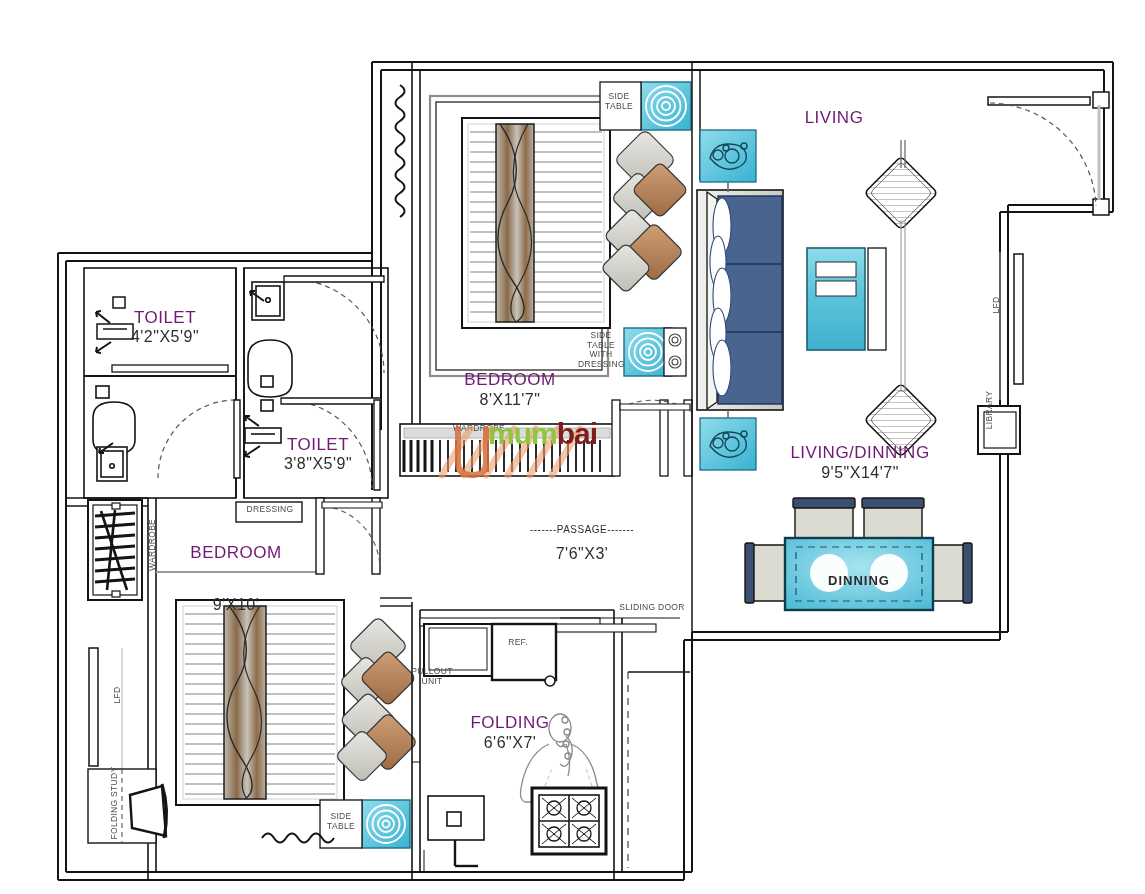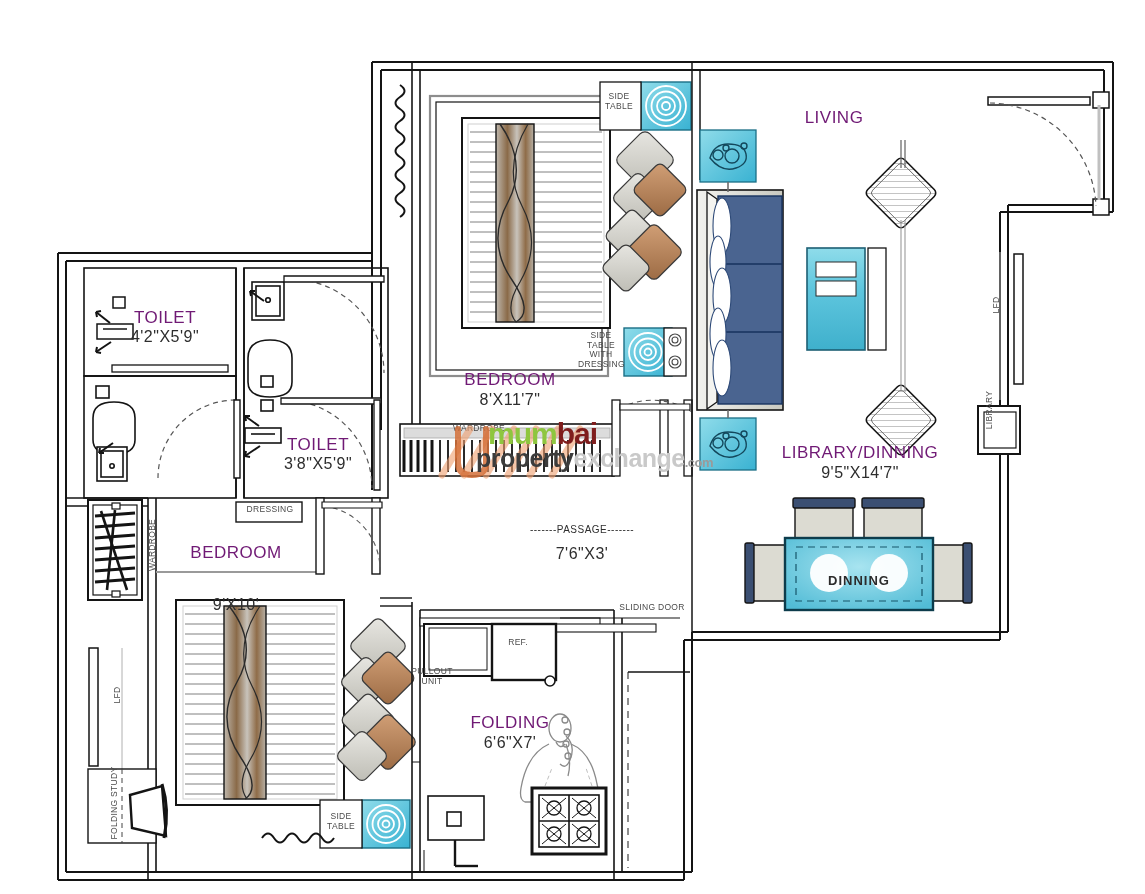--- a/index.html
+++ b/index.html
@@ -639,21 +639,21 @@
 <div class="lbl room-dim" style="left:156px;top:596px;width:160px;">9'X10'</div>
 
 <div class="lbl passage" style="left:482px;top:524px;width:200px;">-------PASSAGE-------</div>
 <div class="lbl room-dim" style="left:502px;top:545px;width:160px;">7'6"X3'</div>
 
 <div class="lbl room-name" style="left:430px;top:713px;width:160px;">FOLDING</div>
 <div class="lbl room-dim" style="left:430px;top:734px;width:160px;">6'6"X7'</div>
 
 <div class="lbl room-name" style="left:764px;top:108px;width:140px;">LIVING</div>
 
-<div class="lbl room-name" style="left:760px;top:443px;width:200px;">LIBRARY/DINNING</div>
+<div class="lbl room-name" style="left:760px;top:443px;width:200px;">LIVING/DINNING</div>
 <div class="lbl room-dim" style="left:760px;top:464px;width:200px;">9'5"X14'7"</div>
 
 <div class="lbl dinlbl" style="left:809px;top:574px;width:100px;font-weight:bold;">DINNING</div>
 
 <div class="lbl tiny" style="left:598px;top:92px;width:42px;">SIDE
 TABLE</div>
 <div class="lbl tiny" style="left:578px;top:331px;width:46px;">SIDE
 TABLE
 WITH
 DRESSING</div>
@@ -703,16 +703,15 @@
       <path d="M62 52 L90 6"></path>
       <path d="M84 52 L112 6"></path>
       <path d="M106 52 L134 6"></path>
       <path d="M128 52 L156 6"></path>
     </g>
     <g stroke="#d4703a" stroke-width="6" opacity="0.85" fill="none" stroke-linecap="round">
       <path d="M34 6 L34 40 q0 12 14 12 q14 0 14 -12 L62 6"></path>
     </g>
   </svg>
   <div class="wm-row wm-mumbai"><span class="m1">mum</span><span class="m2">bai</span></div>
-  <div class="wm-row wm-line2"><span class="wm-prop">property</span><span class="wm-exch">exchange</span><span class="wm-dotcom">.com</span></div>
 </div>
 
 </div>
 
 </body></html>

